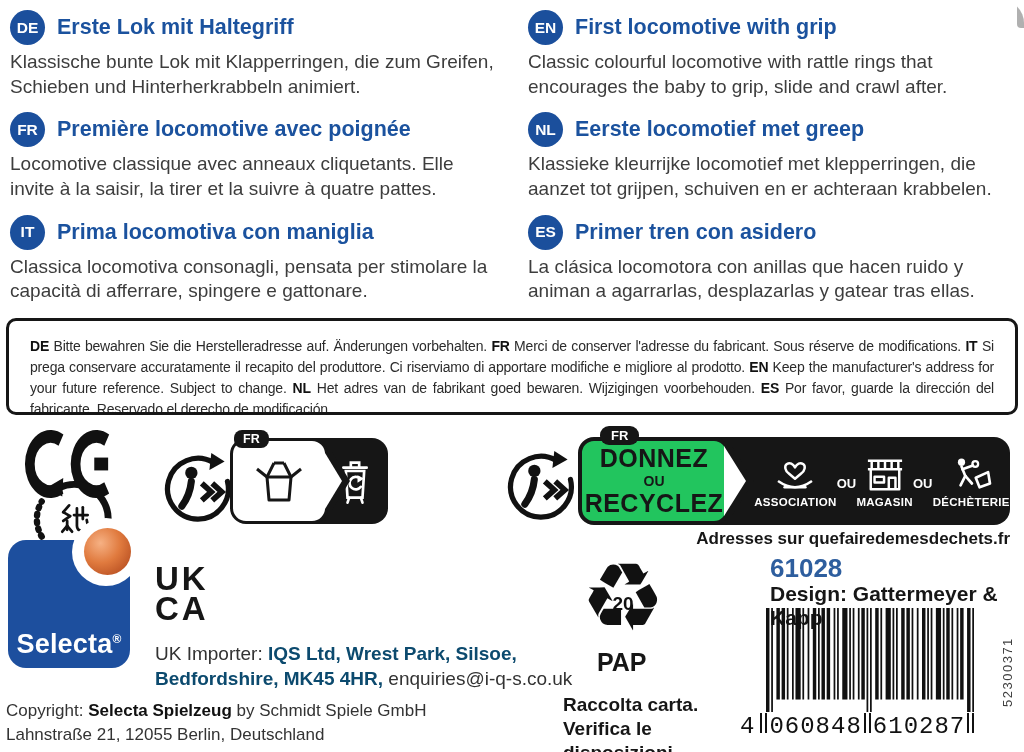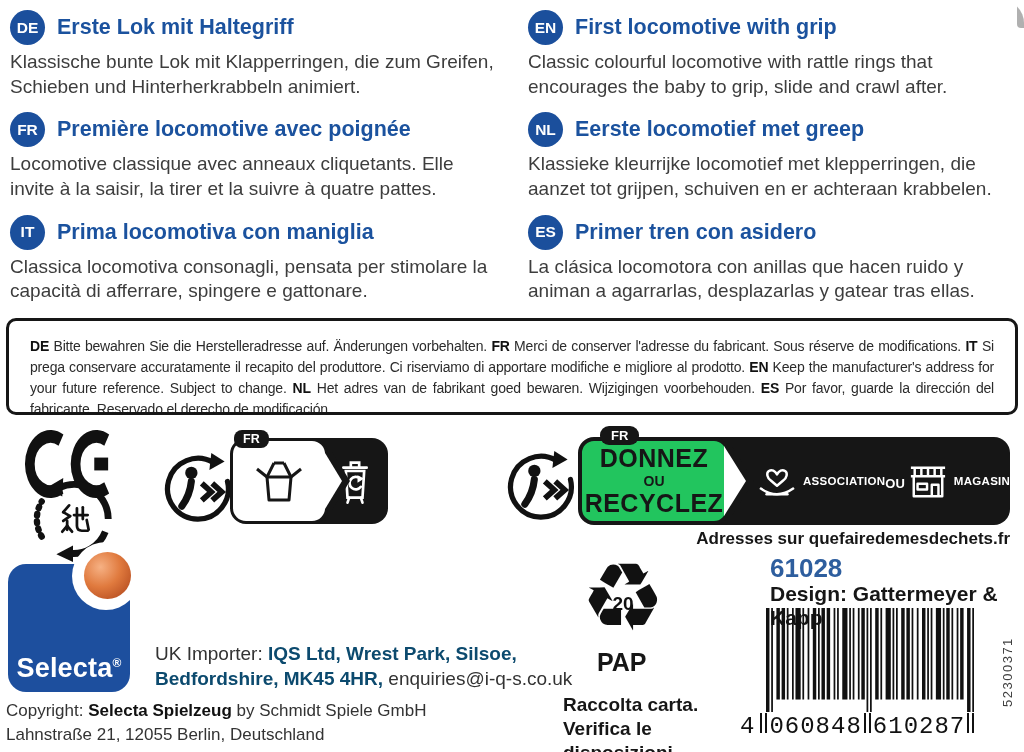--- a/index.html
+++ b/index.html
@@ -56,28 +56,28 @@
           padding:2px 11px;font-size:13px;font-weight:bold;z-index:4;}
   .dz-black{position:absolute;left:120px;right:0;top:0;height:88px;background:#161616;
             border-radius:16px;z-index:1;display:flex;align-items:center;
             justify-content:space-evenly;padding-left:56px;box-sizing:border-box;}
   .dz-tip-b{position:absolute;left:148px;top:50%;transform:translateY(-50%);width:0;height:0;
             border-top:44px solid transparent;border-bottom:44px solid transparent;
             border-left:28px solid #161616;z-index:2;}
   .dz-tip-w{position:absolute;left:146px;top:50%;transform:translateY(-50%);width:0;height:0;
             border-top:35px solid transparent;border-bottom:35px solid transparent;
             border-left:22px solid #fff;z-index:3;}
-  .dz-dest{display:flex;align-items:center;gap:3px;color:#fff;}
+  .dz-dest{display:flex;flex-direction:column;align-items:center;gap:3px;color:#fff;}
   .dz-dest .lbl{font-size:11.5px;font-weight:bold;letter-spacing:.3px;}
   .dz-or{color:#fff;font-size:13px;font-weight:bold;margin-top:4px;}
   .address-note{position:absolute;left:578px;top:529px;width:432px;text-align:right;
                 font-size:17px;font-weight:bold;color:#161616;}
 
   
-  .selecta-logo{position:absolute;left:8px;top:552px;width:140px;height:146px;padding-left:23px;}
+  .selecta-logo{position:absolute;left:8px;top:528px;width:140px;height:146px;padding-left:23px;}
   .logo-square{position:absolute;left:0;top:12px;width:122px;height:128px;background:#1d4f9e;
                border-radius:18px;display:flex;align-items:flex-end;justify-content:center;
                padding-bottom:8px;box-sizing:border-box;}
   .logo-notch{position:absolute;left:64px;top:-10px;width:68px;height:68px;background:#fff;border-radius:50%;}
   .logo-ball{position:absolute;left:76px;top:0;width:47px;height:47px;border-radius:50%;
              background:radial-gradient(circle at 35% 32%,#f6b184 0%,#e07a3e 45%,#b34a1e 90%);}
   .logo-text{color:#fff;font-size:27px;font-weight:bold;letter-spacing:.2px;}
   .logo-text sup{font-size:12px;}
 
   .ukca{position:absolute;left:155px;top:564px;font-weight:800;font-size:33px;line-height:.92;
@@ -335,20 +335,24 @@
   <div class="address-note">Adresses sur quefairedemesdechets.fr</div>
 
   <div class="selecta-logo">
     <div class="logo-square">
       <span class="logo-text"><span>Selecta</span><sup>®</sup></span>
     </div>
     <span class="logo-notch"></span>
     <span class="logo-ball"></span>
   </div>
 
+  <div class="ukca">
+    <div>UK</div>
+    <div>CA</div>
+  </div>
 
   <div class="importer">
     <div><span>UK Importer: </span><b>IQS Ltd, Wrest Park, Silsoe,</b></div>
     <div><b>Bedfordshire, MK45 4HR,</b><span> enquiries@i-q-s.co.uk</span></div>
   </div>
 
   <div class="copyright">
     <div><span>Copyright: </span><b>Selecta Spielzeug</b><span> by Schmidt Spiele GmbH</span></div>
     <div>Lahnstraße 21, 12055 Berlin, Deutschland</div>
   </div>

